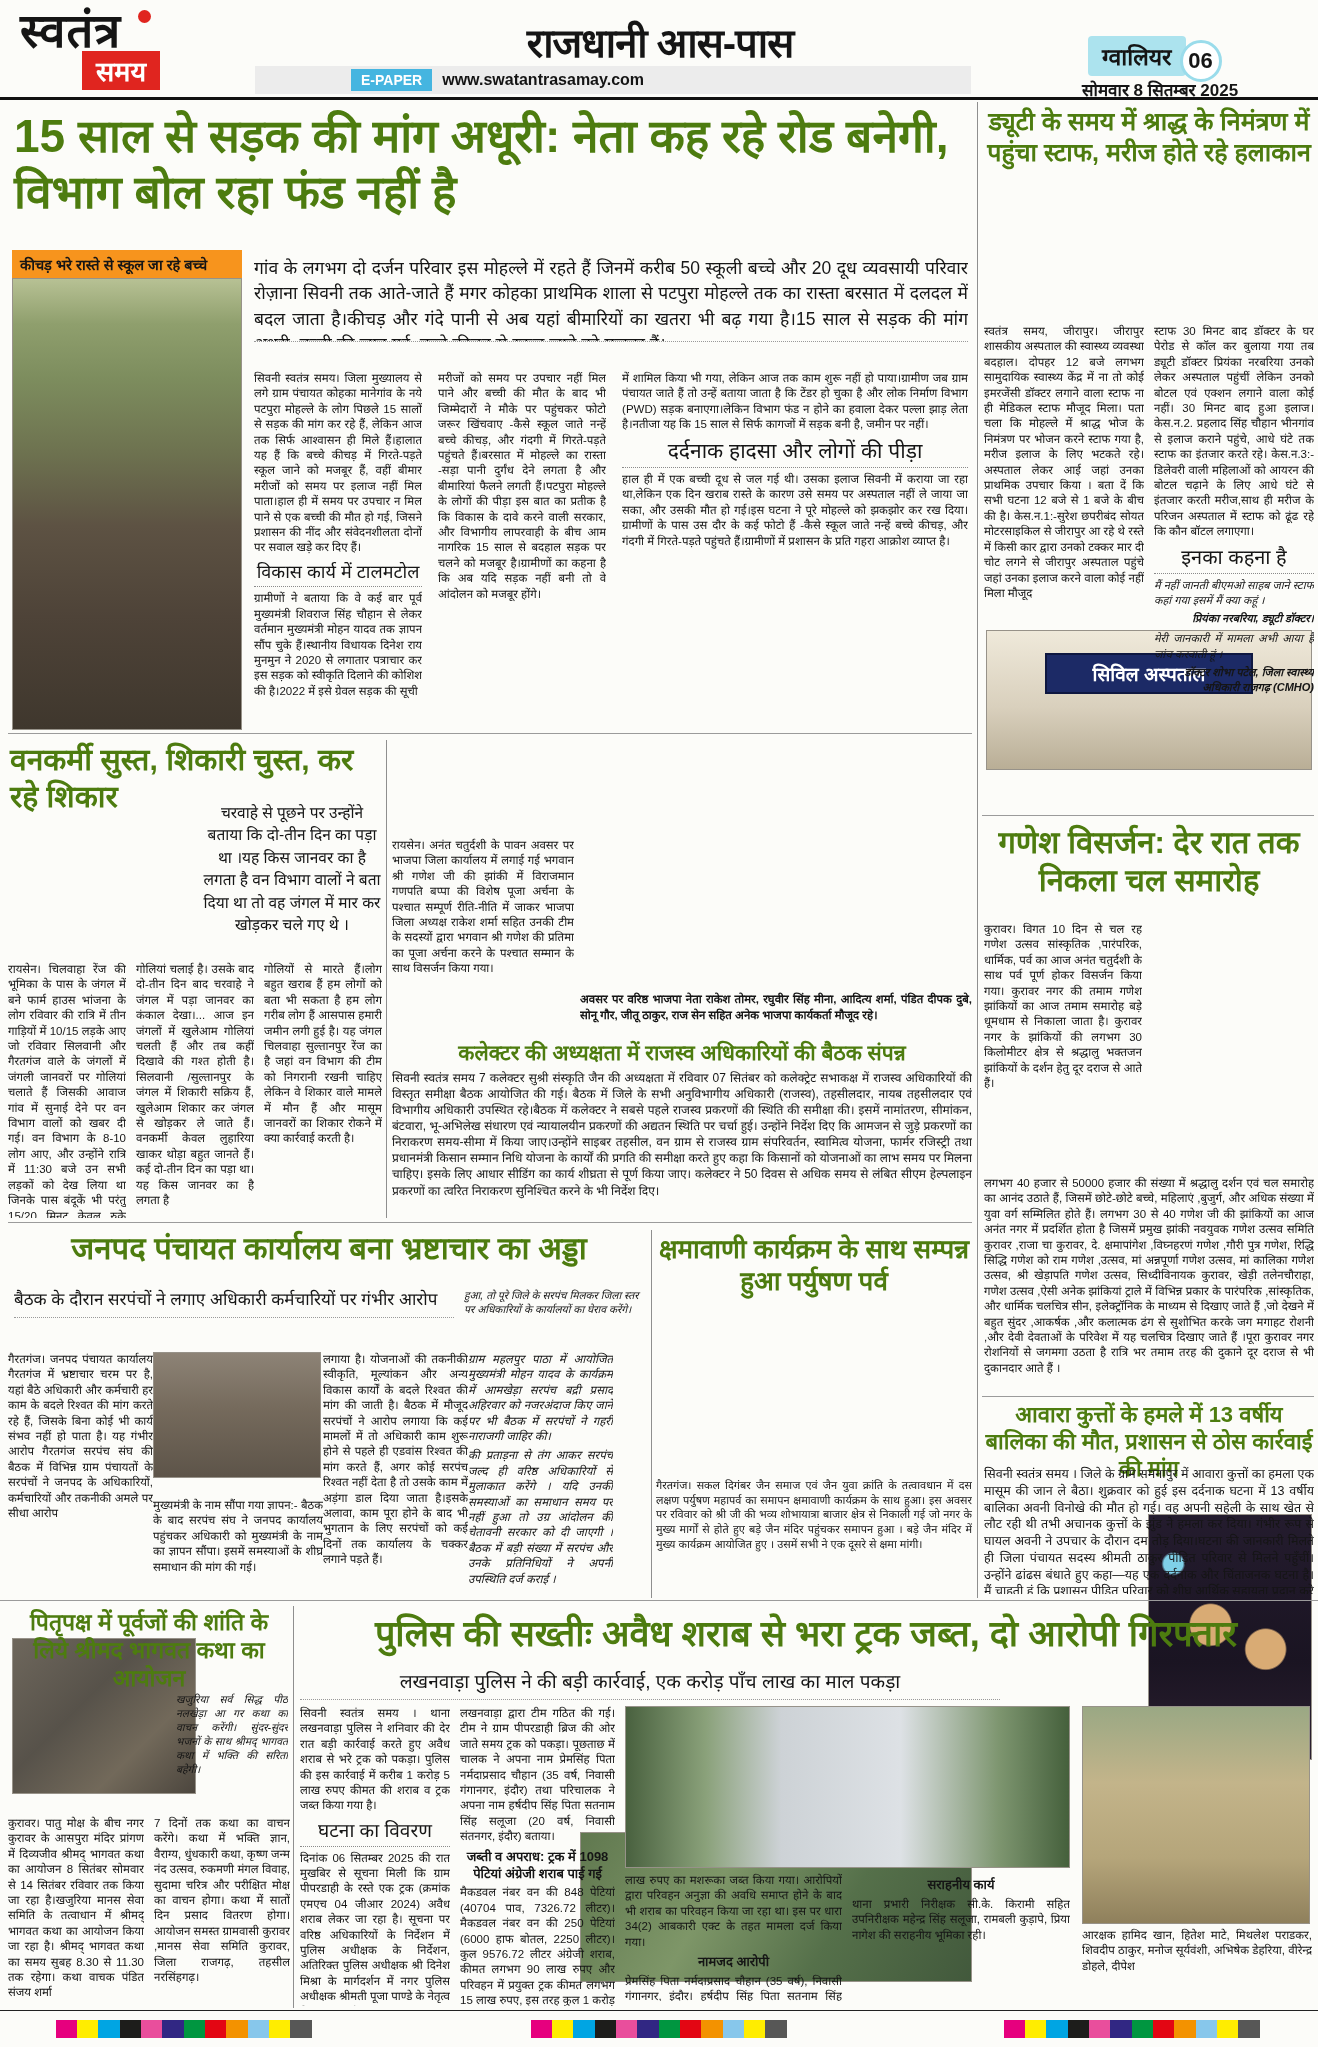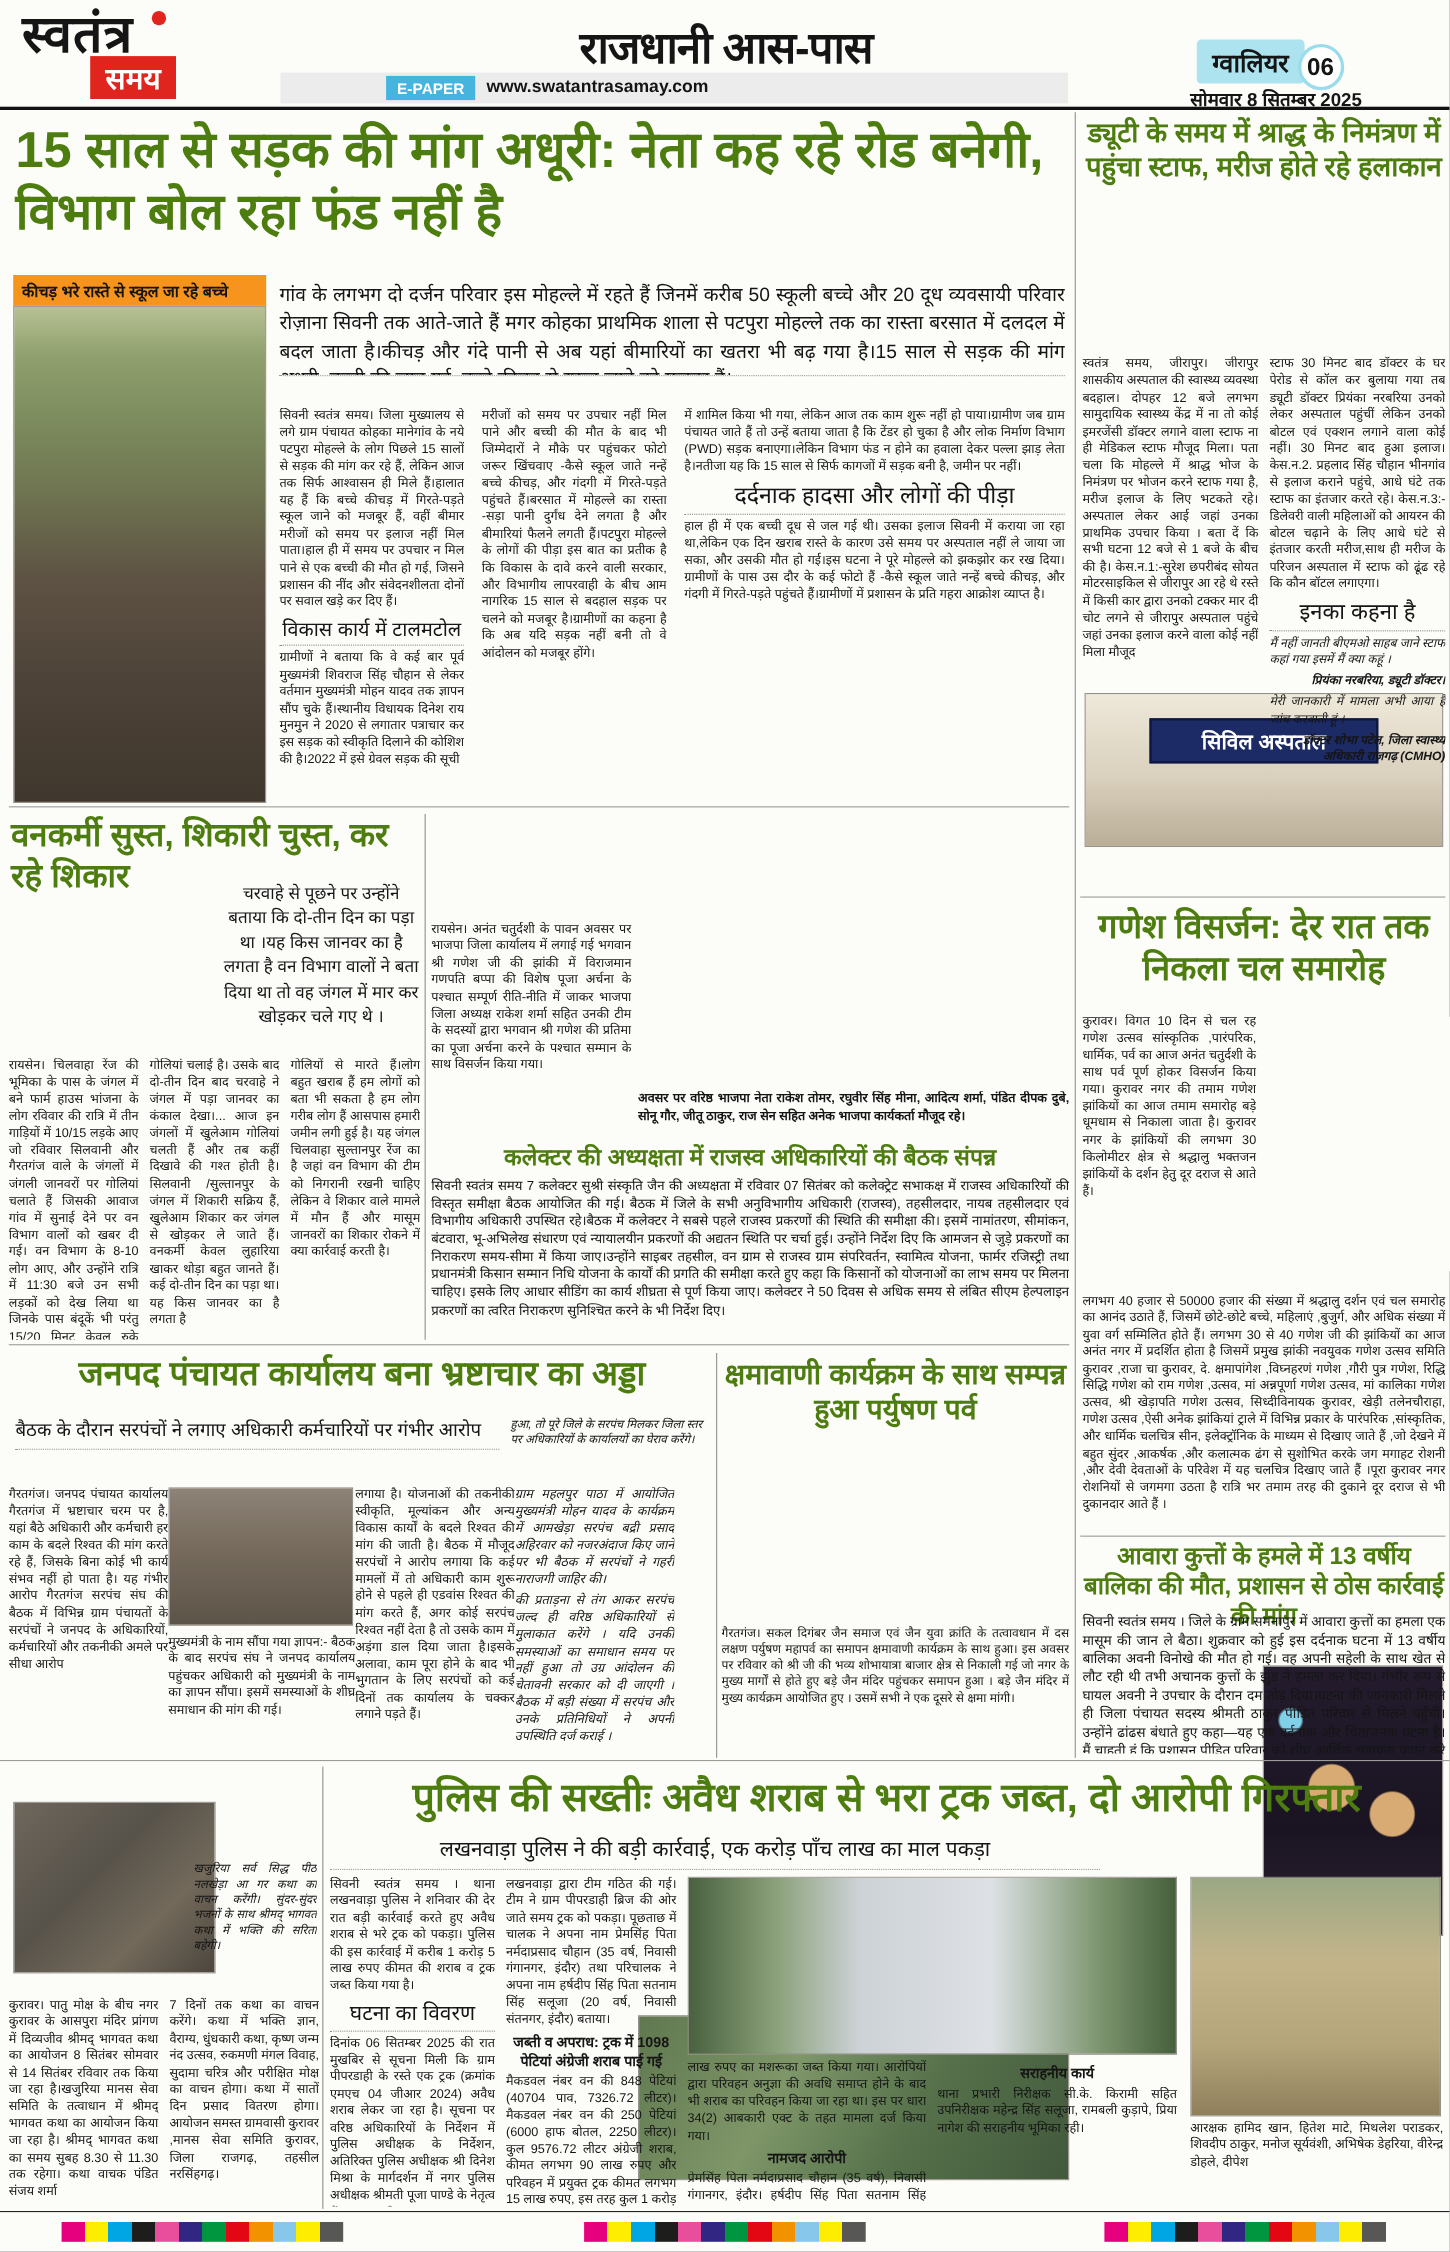--- a/index.html
+++ b/index.html
@@ -147,38 +147,39 @@
   <div class="abs bt" style="left:392px;top:1070px;width:580px;height:148px;font-size:12px">सिवनी स्वतंत्र समय 7 कलेक्टर सुश्री संस्कृति जैन की अध्यक्षता में रविवार 07 सितंबर को कलेक्ट्रेट सभाकक्ष में राजस्व अधिकारियों की विस्तृत समीक्षा बैठक आयोजित की गई। बैठक में जिले के सभी अनुविभागीय अधिकारी (राजस्व), तहसीलदार, नायब तहसीलदार एवं विभागीय अधिकारी उपस्थित रहे।बैठक में कलेक्टर ने सबसे पहले राजस्व प्रकरणों की स्थिति की समीक्षा की। इसमें नामांतरण, सीमांकन, बंटवारा, भू-अभिलेख संधारण एवं न्यायालयीन प्रकरणों की अद्यतन स्थिति पर चर्चा हुई। उन्होंने निर्देश दिए कि आमजन से जुड़े प्रकरणों का निराकरण समय-सीमा में किया जाए।उन्होंने साइबर तहसील, वन ग्राम से राजस्व ग्राम संपरिवर्तन, स्वामित्व योजना, फार्मर रजिस्ट्री तथा प्रधानमंत्री किसान सम्मान निधि योजना के कार्यों की प्रगति की समीक्षा करते हुए कहा कि किसानों को योजनाओं का लाभ समय पर मिलना चाहिए। इसके लिए आधार सीडिंग का कार्य शीघ्रता से पूर्ण किया जाए। कलेक्टर ने 50 दिवस से अधिक समय से लंबित सीएम हेल्पलाइन प्रकरणों का त्वरित निराकरण सुनिश्चित करने के भी निर्देश दिए।</div>
 
   <div class="div-h" style="left:8px;top:1222px;width:964px"></div>
   <div class="abs hl center" style="left:10px;top:1230px;width:638px;font-size:31px">जनपद पंचायत कार्यालय बना भ्रष्टाचार का अड्डा</div>
   <div class="abs deck" style="left:14px;top:1288px;width:440px;font-size:17px;border-bottom:1px dotted #999;padding-bottom:4px">बैठक के दौरान सरपंचों ने लगाए अधिकारी कर्मचारियों पर गंभीर आरोप</div>
   <div class="abs it" style="left:464px;top:1288px;width:182px;height:36px;font-size:10.5px;line-height:1.35;overflow:hidden">हुआ, तो पूरे जिले के सरपंच मिलकर जिला स्तर पर अधिकारियों के कार्यालयों का घेराव करेंगे।</div>
   <div class="abs cols" style="left:8px;top:1352px;width:640px;height:254px;">
     <div class="col bt" style="width:145px">गैरतगंज। जनपद पंचायत कार्यालय गैरतगंज में भ्रष्टाचार चरम पर है, यहां बैठे अधिकारी और कर्मचारी हर काम के बदले रिश्वत की मांग करते रहे हैं, जिसके बिना कोई भी कार्य संभव नहीं हो पाता है। यह गंभीर आरोप गैरतगंज सरपंच संघ की बैठक में विभिन्न ग्राम पंचायतों के सरपंचों ने जनपद के अधिकारियों, कर्मचारियों और तकनीकी अमले पर सीधा आरोप</div>
     <div class="col" style="width:170px">
       <div class="ph ph-meeting" style="width:168px;height:126px"></div>
-      <div class="bt" style="margin-top:8px">
+      <div class="bt" style="margin-top:20px">
         <span class="b">मुख्यमंत्री के नाम सौंपा गया ज्ञापन:-</span>
         <span>बैठक के बाद सरपंच संघ ने जनपद कार्यालय पहुंचकर अधिकारी को मुख्यमंत्री के नाम का ज्ञापन सौंपा। इसमें समस्याओं के शीघ्र समाधान की मांग की गई।</span>
       </div>
     </div>
     <div class="col bt" style="width:145px">लगाया है। योजनाओं की तकनीकी स्वीकृति, मूल्यांकन और अन्य विकास कार्यों के बदले रिश्वत की मांग की जाती है। बैठक में मौजूद सरपंचों ने आरोप लगाया कि कई मामलों में तो अधिकारी काम शुरू होने से पहले ही एडवांस रिश्वत की मांग करते हैं, अगर कोई सरपंच रिश्वत नहीं देता है तो उसके काम में अड़ंगा डाल दिया जाता है।इसके अलावा, काम पूरा होने के बाद भी भुगतान के लिए सरपंचों को कई दिनों तक कार्यालय के चक्कर लगाने पड़ते हैं।</div>
     <div class="col bt it" style="width:145px">
       <p>ग्राम महलपुर पाठा में आयोजित मुख्यमंत्री मोहन यादव के कार्यक्रम में आमखेड़ा सरपंच बद्री प्रसाद अहिरवार को नजरअंदाज किए जाने पर भी बैठक में सरपंचों ने गहरी नाराजगी जाहिर की।</p>
       <p>की प्रताड़ना से तंग आकर सरपंच जल्द ही वरिष्ठ अधिकारियों से मुलाकात करेंगे । यदि उनकी समस्याओं का समाधान समय पर नहीं हुआ तो उग्र आंदोलन की चेतावनी सरकार को दी जाएगी ।बैठक में बड़ी संख्या में सरपंच और उनके प्रतिनिधियों ने अपनी उपस्थिति दर्ज कराई ।</p>
     </div>
   </div>
   <div class="div-v" style="left:651px;top:1230px;height:368px"></div>
 
   <div class="abs hl center" style="left:656px;top:1234px;width:316px;font-size:26px">क्षमावाणी कार्यक्रम के साथ सम्पन्न हुआ पर्युषण पर्व</div>
 
   <div class="abs bt" style="left:656px;top:1478px;width:316px;height:116px;font-size:11px">गैरतगंज। सकल दिगंबर जैन समाज एवं जैन युवा क्रांति के तत्वावधान में दस लक्षण पर्युषण महापर्व का समापन क्षमावाणी कार्यक्रम के साथ हुआ। इस अवसर पर रविवार को श्री जी की भव्य शोभायात्रा बाजार क्षेत्र से निकाली गई जो नगर के मुख्य मार्गों से होते हुए बड़े जैन मंदिर पहुंचकर समापन हुआ । बड़े जैन मंदिर में मुख्य कार्यक्रम आयोजित हुए । उसमें सभी ने एक दूसरे से क्षमा मांगी।</div>
 
   <div class="div-h" style="left:0;top:1600px;width:1318px"></div>
+  <div class="abs hl center" style="left:10px;top:1608px;width:278px;font-size:23px">पितृपक्ष में पूर्वजों की शांति के लिये श्रीमद भागवत कथा का आयोजन</div>
 
   <div class="abs bt it" style="left:176px;top:1692px;width:112px;height:118px;font-size:10.5px">खजुरिया सर्व सिद्ध पीठ नलखेड़ा आ गर कथा का वाचन करेंगी। सुंदर-सुंदर भजनों के साथ श्रीमद् भागवत कथा में भक्ति की सरिता बहेगी।</div>
   <div class="abs cols" style="left:8px;top:1816px;width:282px;height:192px;gap:10px">
     <div class="col bt" style="width:136px">कुरावर। पातु मोक्ष के बीच नगर कुरावर के आसपुरा मंदिर प्रांगण में दिव्यजीव श्रीमद् भागवत कथा का आयोजन 8 सितंबर सोमवार से 14 सितंबर रविवार तक किया जा रहा है।खजुरिया मानस सेवा समिति के तत्वाधान में श्रीमद् भागवत कथा का आयोजन किया जा रहा है। श्रीमद् भागवत कथा का समय सुबह 8.30 से 11.30 तक रहेगा। कथा वाचक पंडित संजय शर्मा</div>
     <div class="col bt" style="width:136px">7 दिनों तक कथा का वाचन करेंगे। कथा में भक्ति ज्ञान, वैराग्य, धुंधकारी कथा, कृष्ण जन्म नंद उत्सव, रुकमणी मंगल विवाह, सुदामा चरित्र और परीक्षित मोक्ष का वाचन होगा। कथा में सातों दिन प्रसाद वितरण होगा। आयोजन समस्त ग्रामवासी कुरावर ,मानस सेवा समिति कुरावर, जिला राजगढ़, तहसील नरसिंहगढ़।</div>
   </div>
   <div class="div-v" style="left:293px;top:1606px;height:402px"></div>
 
   <div class="abs hl center" style="left:300px;top:1612px;width:1012px;font-size:36px">पुलिस की सख्तीः अवैध शराब से भरा ट्रक जब्त, दो आरोपी गिरफ्तार</div>
   <div class="abs deck center" style="left:300px;top:1668px;width:700px;font-size:19px;border-bottom:1px dotted #999;padding-bottom:3px">लखनवाड़ा पुलिस ने की बड़ी कार्रवाई, एक करोड़ पाँच लाख का माल पकड़ा</div>

